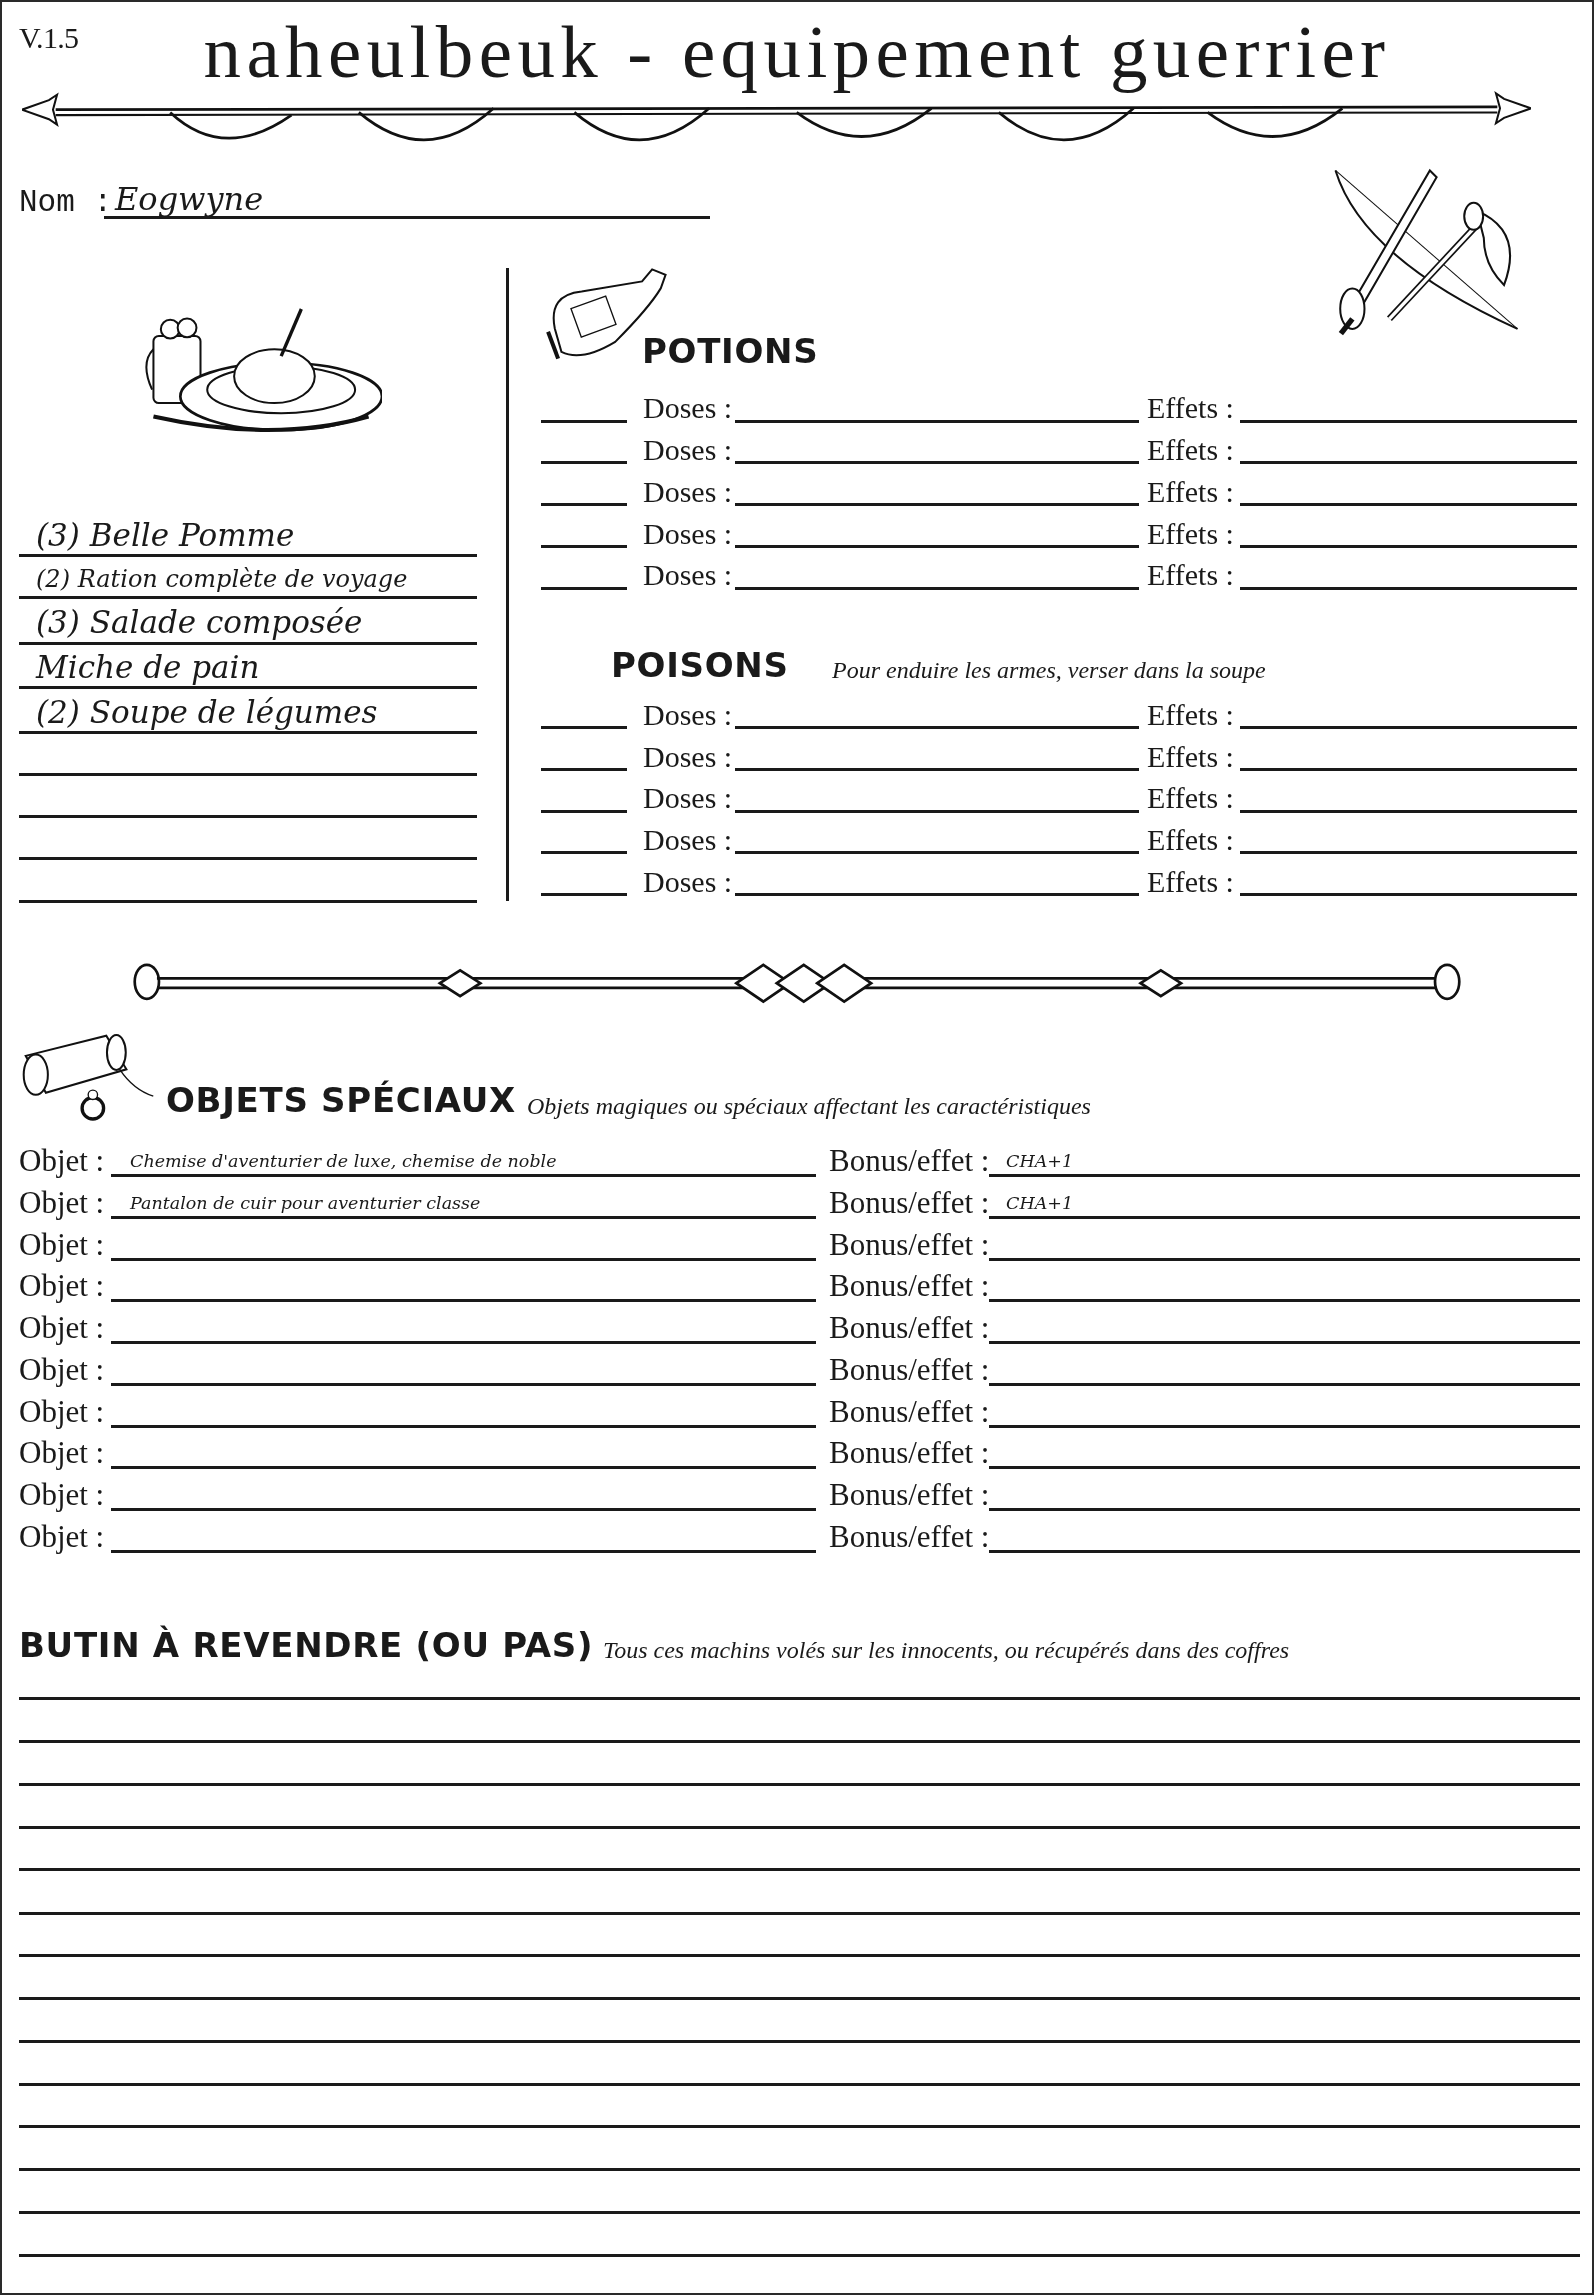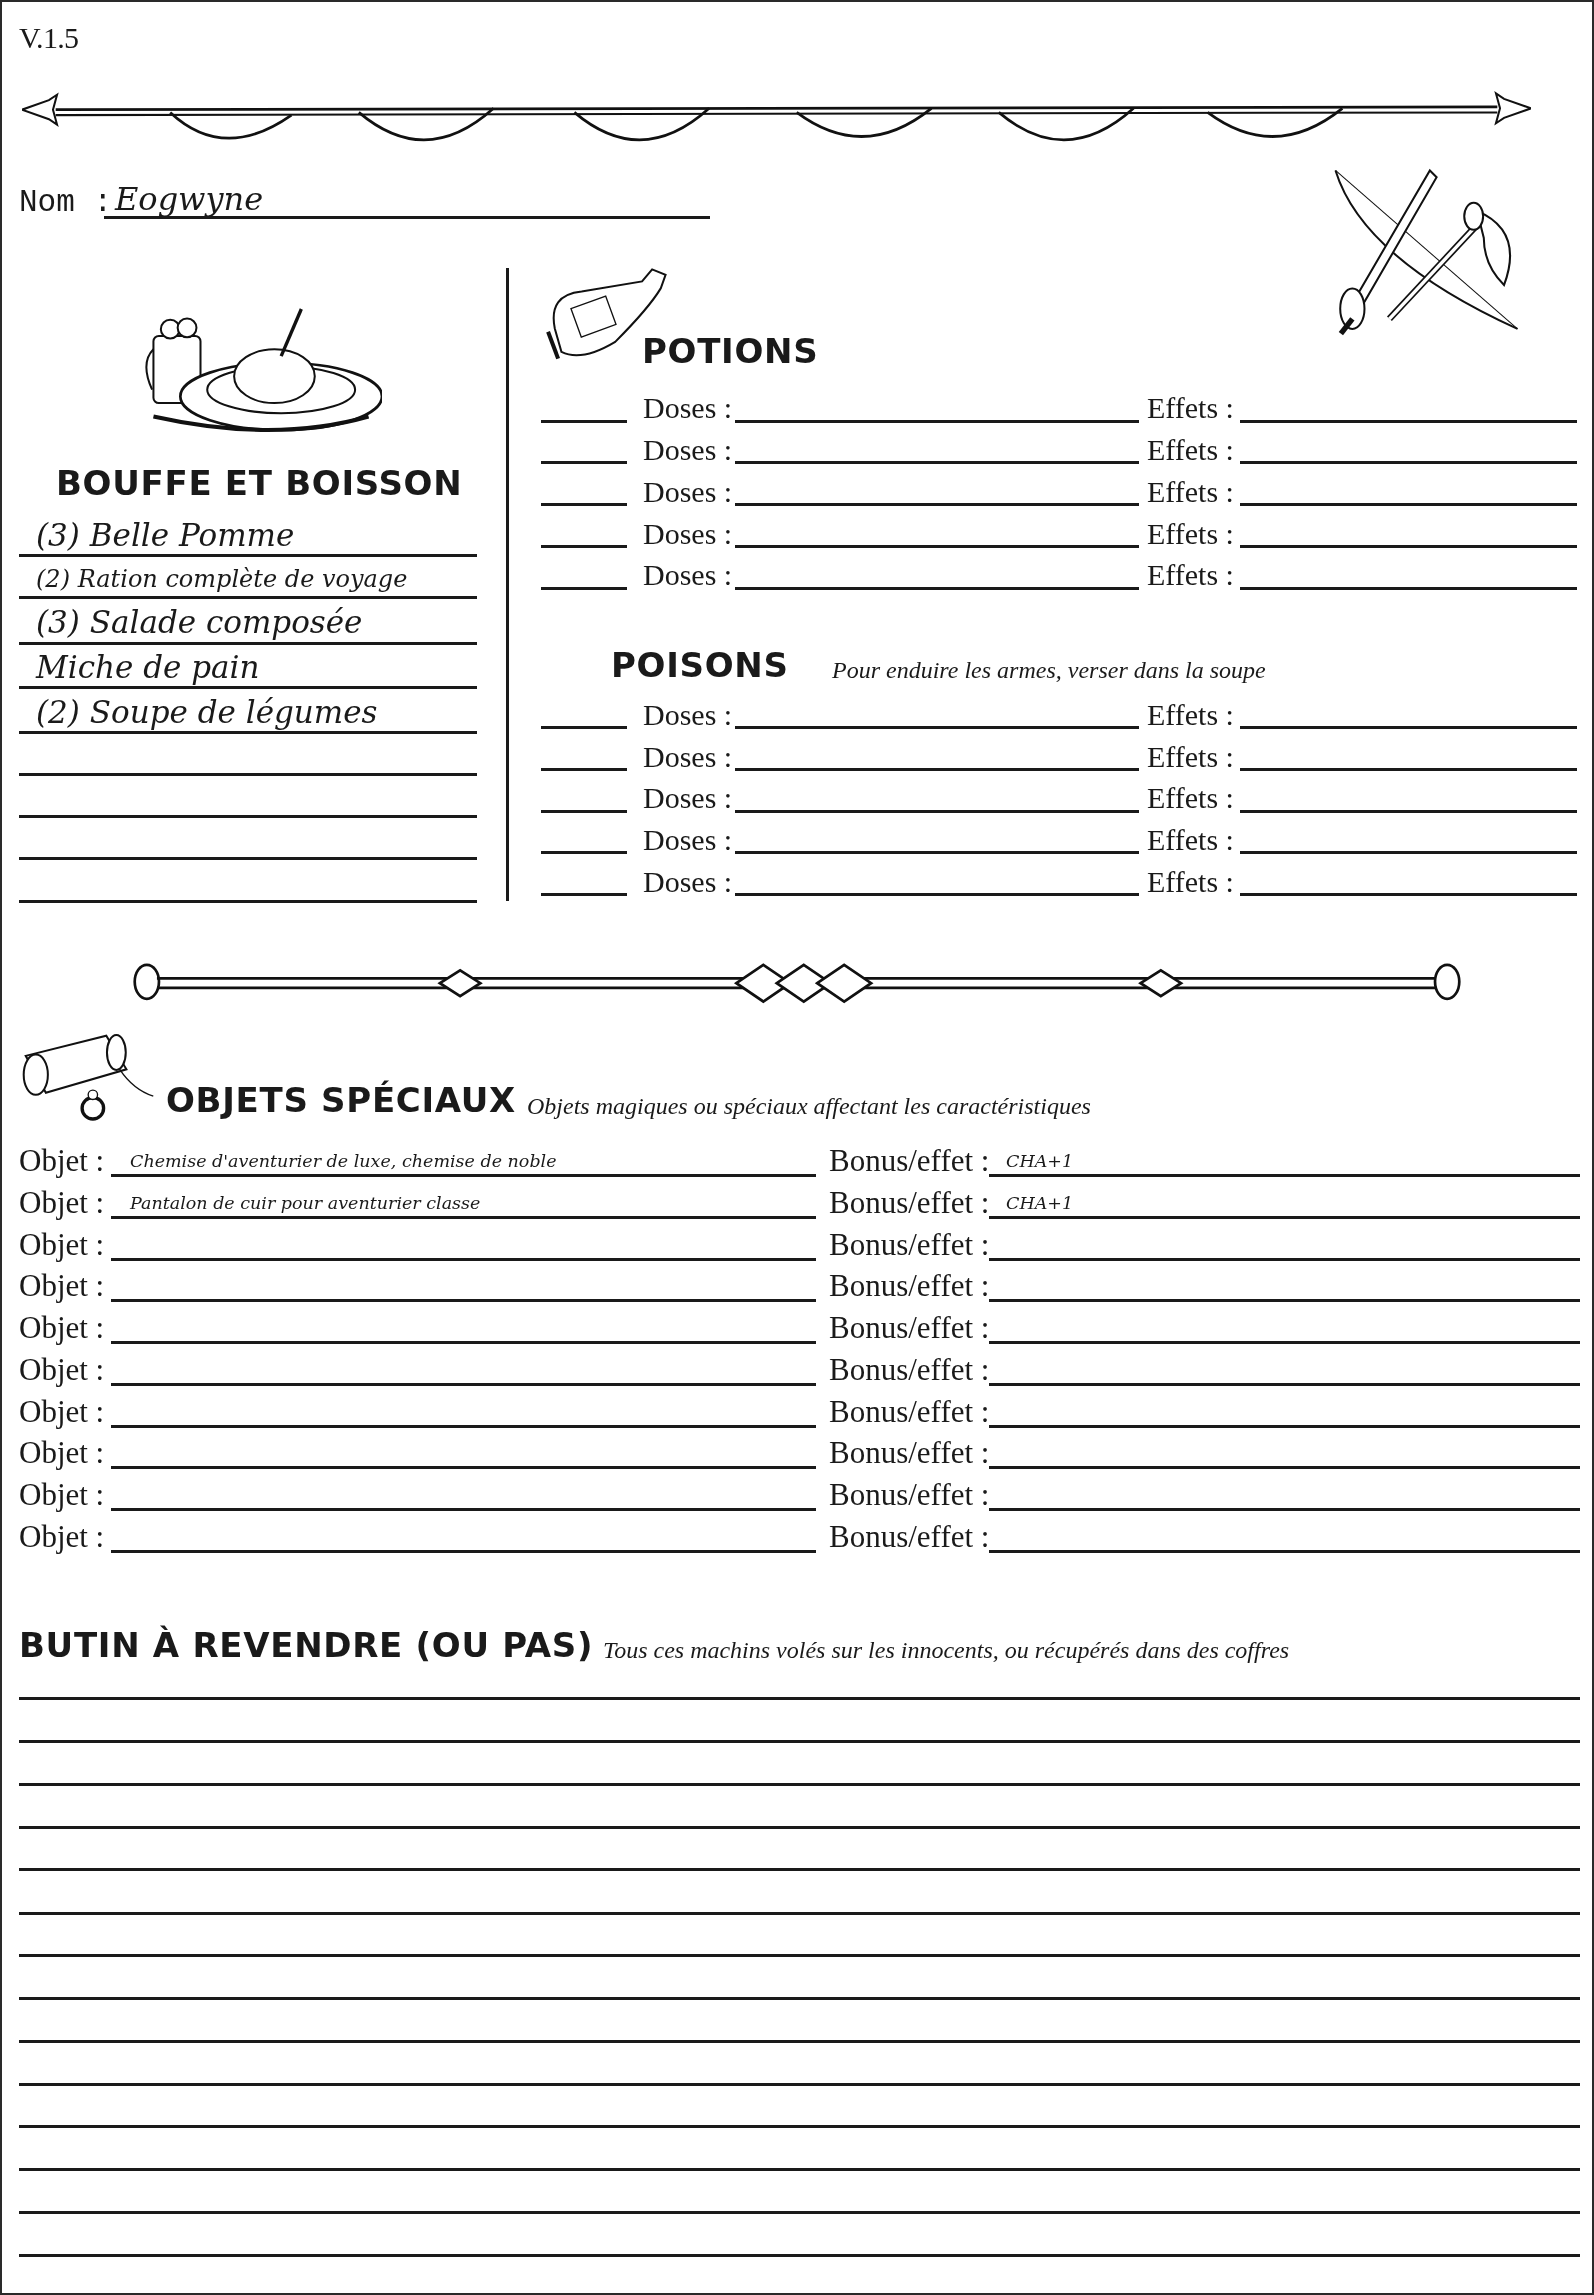--- a/index.html
+++ b/index.html
@@ -38,20 +38,21 @@
   .scroll { left: 17px; top: 1027px; width: 141px; height: 94px; }
   .obj-value { font-size: 17.5px; white-space: nowrap; }
   .butin-line { left: 17px; width: 1561px; }
 </style>
 </head>
 <body>
 
 <div class="page">
 
   <div class="abs version">V.1.5</div>
+  <div class="abs title">Naheulbeuk - Equipement Guerrier</div>
 
   <svg class="abs spear" viewBox="0 0 2240 90" preserveAspectRatio="none">
     <path d="M0 32 L40 18 L52 10 L46 32 L52 54 L40 46 Z" fill="#fff" stroke="#111" stroke-width="3"></path>
     <line x1="50" y1="32" x2="2190" y2="28" stroke="#111" stroke-width="4"></line>
     <line x1="50" y1="40" x2="2190" y2="36" stroke="#111" stroke-width="3"></line>
     <path d="M2240 30 L2200 16 L2188 8 L2194 30 L2188 52 L2200 44 Z" fill="#fff" stroke="#111" stroke-width="3"></path>
     <path d="M220 36 Q300 110 400 40" fill="none" stroke="#111" stroke-width="4"></path>
     <path d="M500 36 Q600 120 700 30" fill="none" stroke="#111" stroke-width="4"></path>
     <path d="M820 36 Q920 120 1020 30" fill="none" stroke="#111" stroke-width="4"></path>
     <path d="M1150 36 Q1250 110 1350 30" fill="none" stroke="#111" stroke-width="4"></path>
@@ -82,21 +83,20 @@
     <circle cx="70" cy="38" r="14" fill="#fff" stroke="#111" stroke-width="3"></circle>
     <ellipse cx="210" cy="140" rx="150" ry="50" fill="#fff" stroke="#111" stroke-width="4"></ellipse>
     <ellipse cx="210" cy="130" rx="110" ry="35" fill="#fff" stroke="#111" stroke-width="3"></ellipse>
     <ellipse cx="200" cy="110" rx="60" ry="40" fill="#fff" stroke="#111" stroke-width="3"></ellipse>
     <line x1="210" y1="80" x2="240" y2="10" stroke="#111" stroke-width="5"></line>
     <path d="M20 170 Q200 210 340 170" fill="none" stroke="#111" stroke-width="6"></path>
   </svg>
 
   <div class="abs vdivider"></div>
 
-  <div class="abs section-title" style="left:54px; top:461px;">BOUFFE ET BOISSON</div>
   <div id="food-list">
       <div class="abs food-text hand" style="top:515px; font-size:31px;">(3) Belle Pomme</div>
       <div class="abs rule food-line" style="top:552px;"></div>
       <div class="abs food-text hand" style="top:563px; font-size:24px;text-align:right;">(2) Ration complète de voyage</div>
       <div class="abs rule food-line" style="top:594px;"></div>
       <div class="abs food-text hand" style="top:602px; font-size:31px;">(3) Salade composée</div>
       <div class="abs rule food-line" style="top:640px;"></div>
       <div class="abs food-text hand" style="top:647px; font-size:31px;">Miche de pain</div>
       <div class="abs rule food-line" style="top:684px;"></div>
       <div class="abs food-text hand" style="top:692px; font-size:31px;">(2) Soupe de légumes</div>

